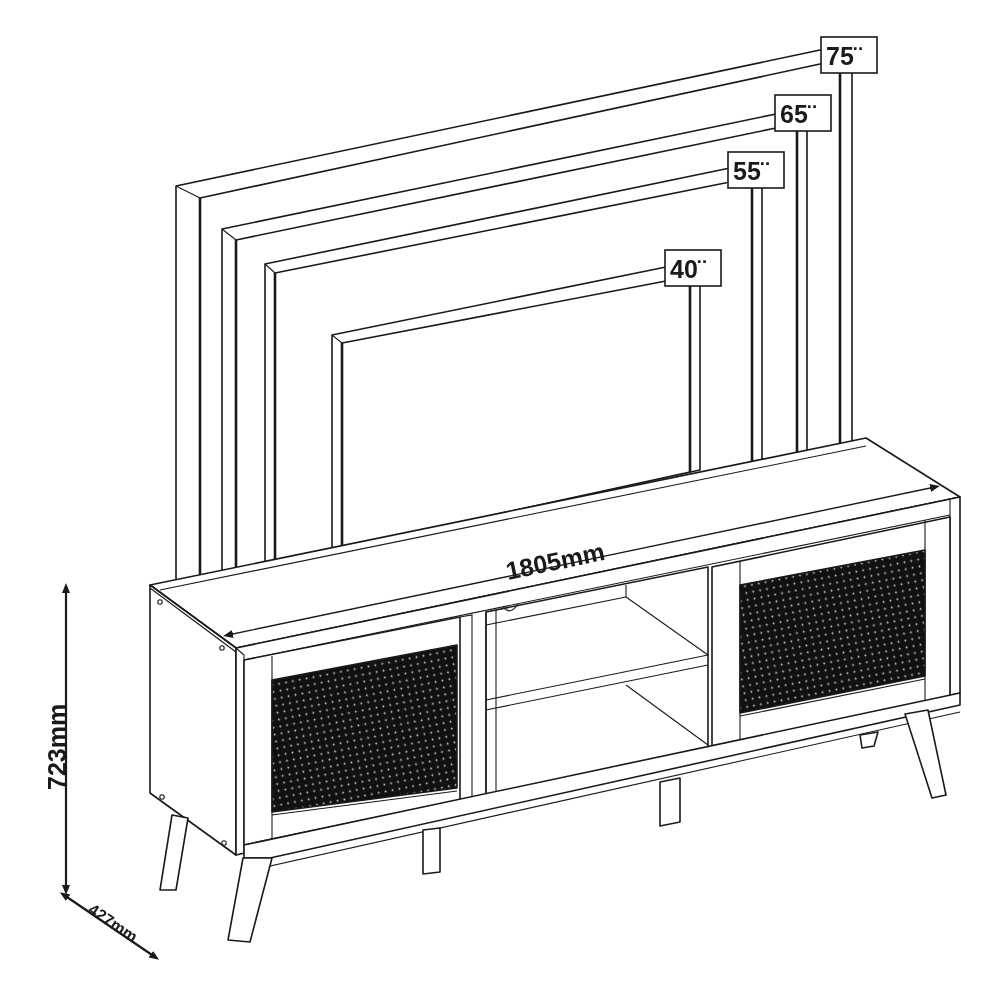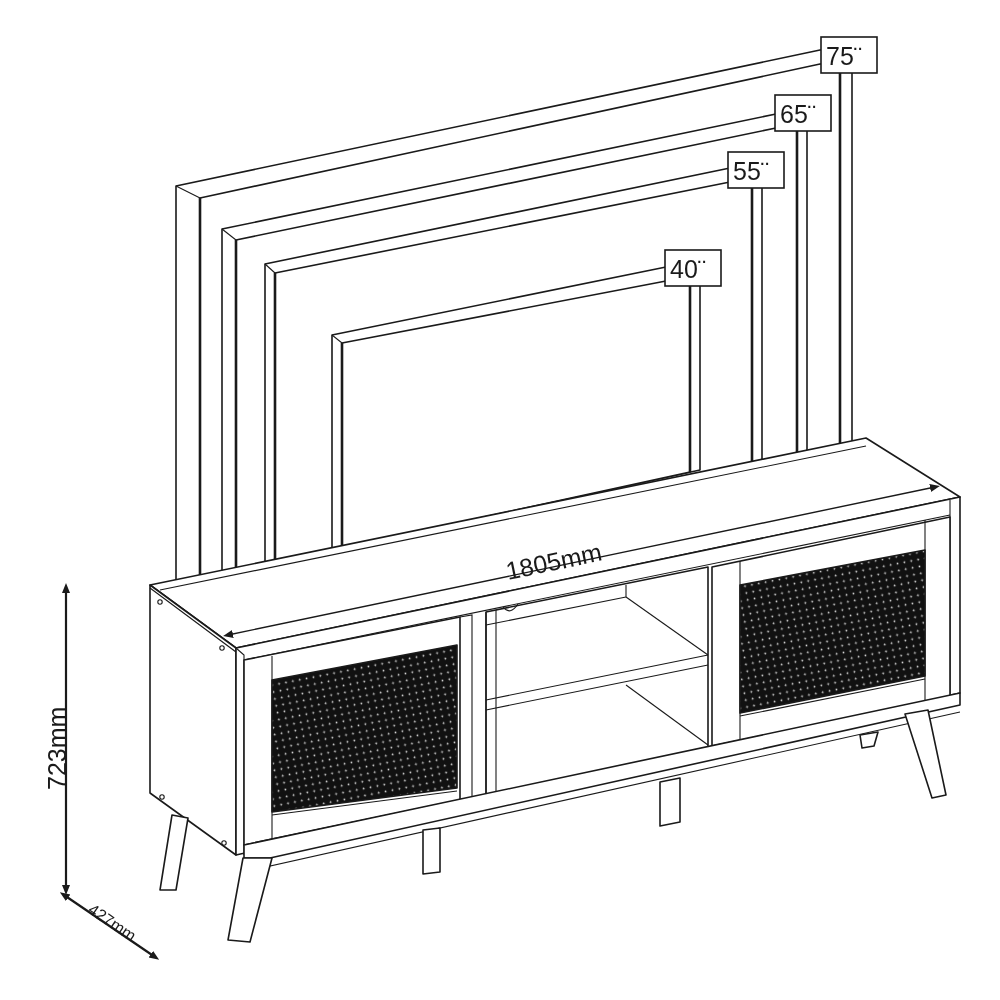--- a/index.html
+++ b/index.html
@@ -1,17 +1,17 @@
 <!DOCTYPE html>
 <html><head>
 <meta charset="utf-8">
 <style>
   html, body { margin: 0; padding: 0; background: #ffffff; }
   body { width: 1000px; height: 1000px; overflow: hidden; position: relative; }
-  #stage { position: absolute; left: 0; top: 0; width: 1000px; height: 782px; }
+  #stage { position: absolute; left: 0; top: 0; width: 1000px; height: 782px; font-weight: bold; }
   svg text { font-family: "Liberation Sans", "DejaVu Sans", sans-serif; fill: #1a1a1a; }
   .lnt { fill: none; stroke: #1a1a1a; stroke-width: 1.1; }
   .lnb { fill: none; stroke: #1a1a1a; stroke-width: 2.6; }
   .fillw { fill: #ffffff; stroke: #1a1a1a; stroke-width: 1.6; stroke-linejoin: round; }
   .label-box { fill: #ffffff; stroke: #1a1a1a; stroke-width: 1.6; }
   .label-text { font-size: 25px; }
   .dim-text { font-size: 25px; }
   .dim-small { font-size: 16px; }
 </style>
 </head>

